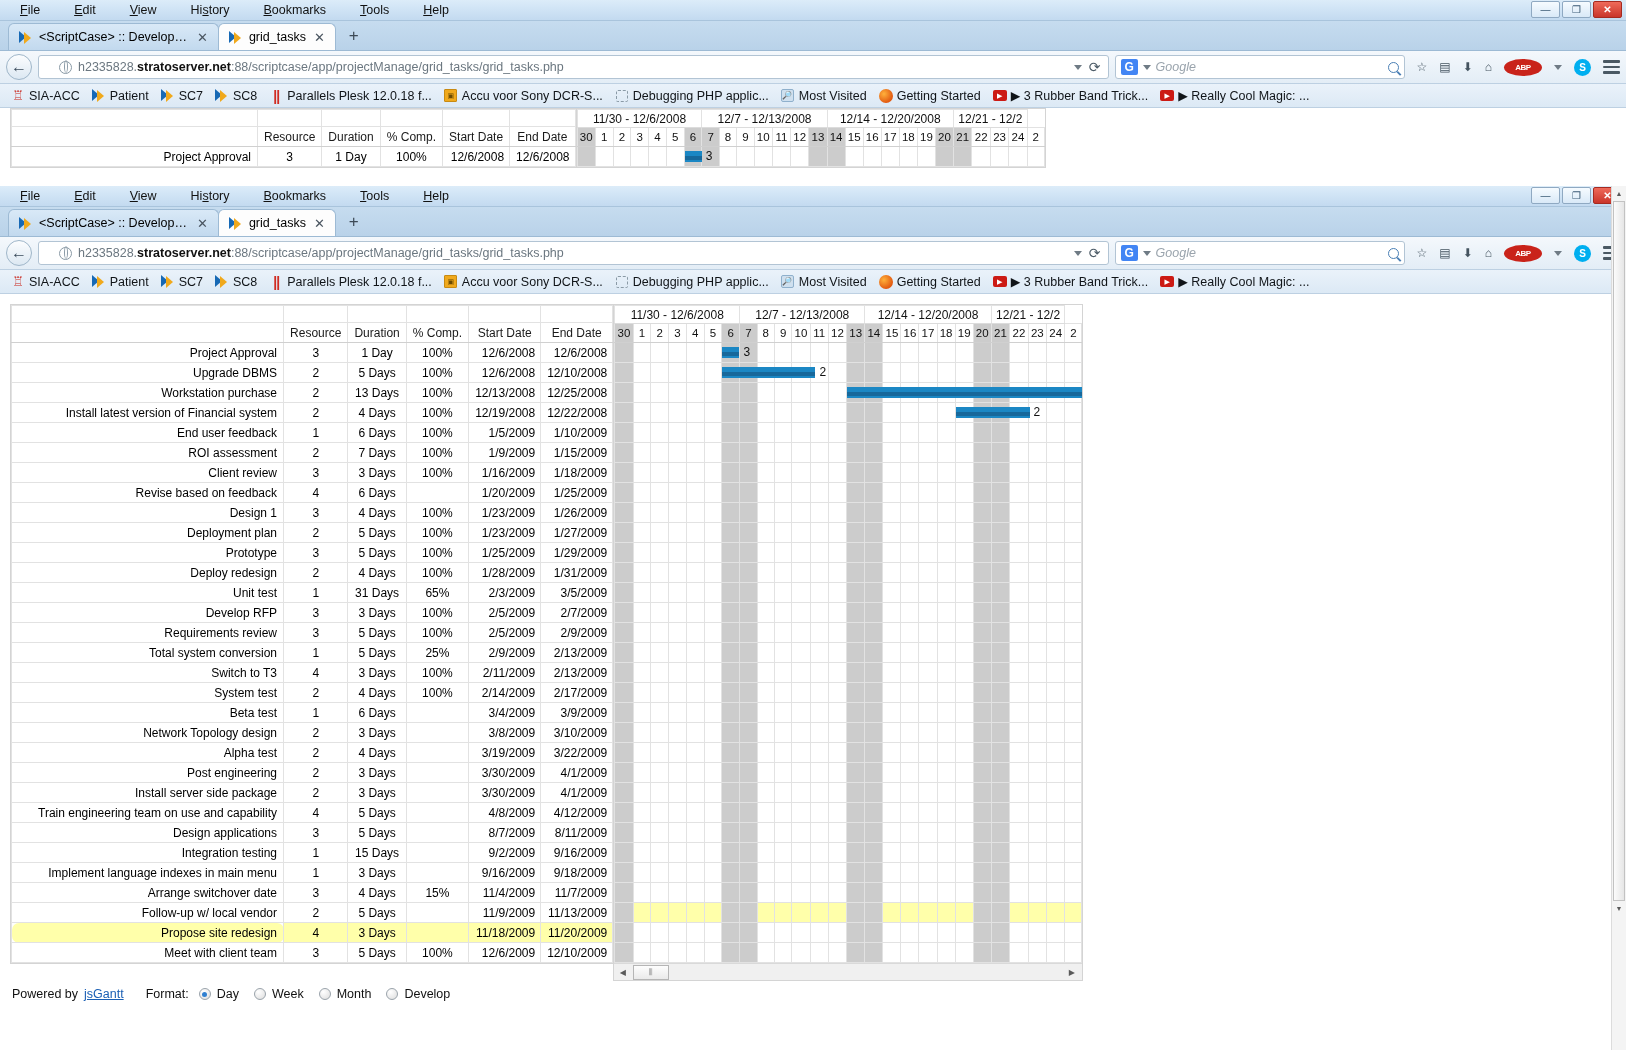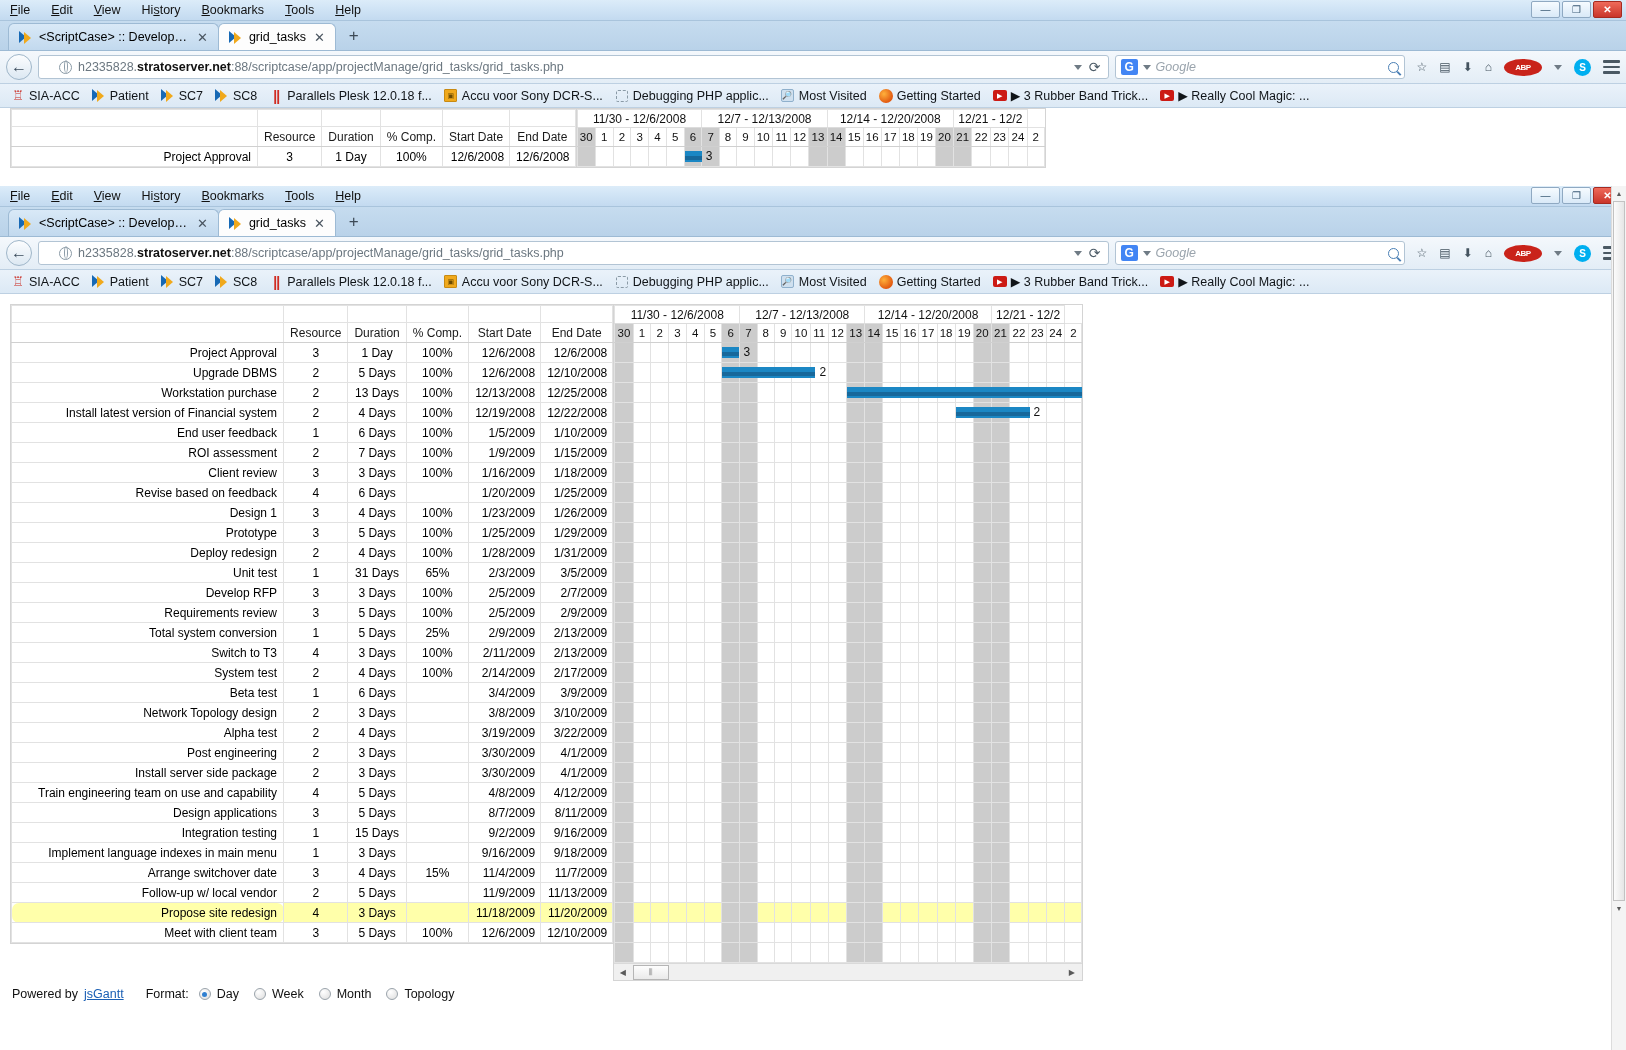--- a/index.html
+++ b/index.html
@@ -15,21 +15,21 @@
 
   
   .browser-window { position: absolute; left: 0; width: 1626px; background: #ffffff; }
   .win-top {
     height: 21px;
     background: linear-gradient(to bottom, #dcecf9 0%, #cfe3f5 50%, #c3daf0 100%);
     border-bottom: 1px solid #a9c4dc;
     display: flex; align-items: center;
     position: relative;
   }
-  .menubar { display: flex; gap: 3px; padding-left: 1px; }
+  .menubar { display: flex; gap: 16px; padding-left: 11px; }
   .menu-item {
     padding: 2px 9px;
     font-size: 12.5px;
     color: #111;
     cursor: default;
     white-space: nowrap;
   }
   .menu-item u { text-decoration: underline; }
   .win-buttons { position: absolute; right: 4px; top: 1px; display: flex; gap: 2px; }
   .win-btn {
@@ -793,20 +793,28 @@
               </tr>
               <tr class="">
                 <td class="name">Design 1</td>
                 <td class="num">3</td>
                 <td class="dur">4 Days</td>
                 <td class="pct">100%</td>
                 <td class="date">1/23/2009</td>
                 <td class="date">1/26/2009</td>
               </tr>
               <tr class="">
+                <td class="name">Deployment plan</td>
+                <td class="num">2</td>
+                <td class="dur">5 Days</td>
+                <td class="pct">100%</td>
+                <td class="date">1/23/2009</td>
+                <td class="date">1/27/2009</td>
+              </tr>
+              <tr class="">
                 <td class="name">Prototype</td>
                 <td class="num">3</td>
                 <td class="dur">5 Days</td>
                 <td class="pct">100%</td>
                 <td class="date">1/25/2009</td>
                 <td class="date">1/29/2009</td>
               </tr>
               <tr class="">
                 <td class="name">Deploy redesign</td>
                 <td class="num">2</td>
@@ -1902,21 +1910,21 @@
         <a>jsGantt</a>
         <span class="fmt-label">Format:</span>
         <span class="radio-group">
           <span class="radio on"></span>
           <span class="radio-lbl">Day</span>
           <span class="radio"></span>
           <span class="radio-lbl">Week</span>
           <span class="radio"></span>
           <span class="radio-lbl">Month</span>
           <span class="radio"></span>
-          <span class="radio-lbl">Topology</span>
+          <span class="radio-lbl">Develop</span>
         </span>
       </div>
   </div>
 
   <div class="vscroll-right" style="top:0;height:864px;">
     <div class="vs-btn">▲</div>
     <div class="vs-thumb" style="height:700px;"></div>
     <div class="vs-btn">▼</div>
   </div>
 </div>

